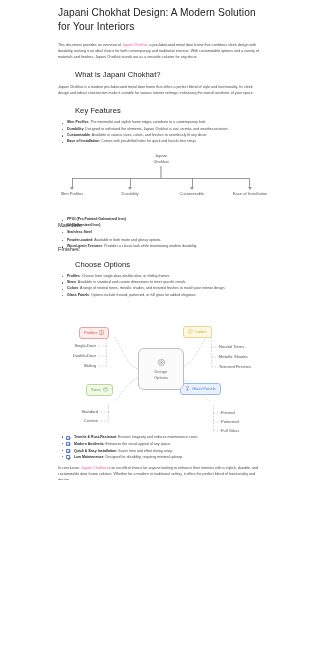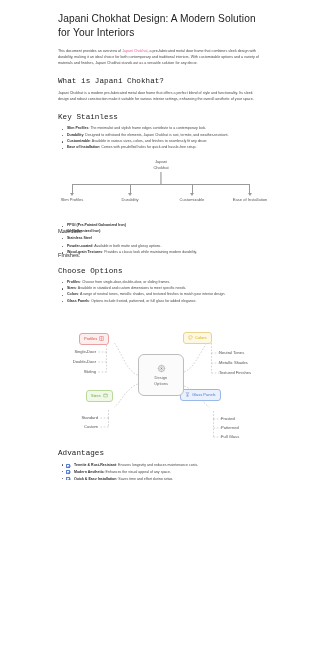--- a/index.html
+++ b/index.html
@@ -3,29 +3,29 @@
 <meta charset="utf-8">
 <style>
   * { margin:0; padding:0; box-sizing:border-box; }
   html,body { width:320px; height:650px; }
   body {
     background:#ffffff;
     font-family:"Liberation Sans", sans-serif;
     color:#3c3c3c;
     -webkit-font-smoothing:antialiased;
   }
-  .page { width:320px; height:480px; padding:12px 56px 8px 58px; overflow:hidden; }
+  .page { width:320px; height:480px; padding:6px 56px 8px 58px; overflow:hidden; }
 
   h1.doc-title {
     font-size:10.2px; line-height:13.5px; font-weight:400;
     color:#222; letter-spacing:0.1px; margin-bottom:9px;
   }
   h2.sec {
     font-size:7.6px; line-height:10px; font-weight:400; color:#222;
-    margin:10px 0 4px 0; letter-spacing:0.05px;font-family:Liberation Mono, monospace;
+    margin:10px 0 4px 17px; letter-spacing:0.05px;
   }
   h3.sub {
     font-size:5.6px; line-height:8px; font-weight:400; color:#333;
     margin:4px 0 2.5px 0;
   }
   p.body {
     font-size:3.65px; line-height:6.1px; color:#4a4a4a; text-align:left;
     margin-bottom:3px;
   }
   a.lnk { color:#e85c9a; text-decoration:none; }
@@ -124,21 +124,21 @@
 
 <div class="page">
 
   <h1 class="doc-title">Japani Chokhat Design: A Modern Solution for Your Interiors</h1>
 
   <p class="body"><span>This document provides an overview of </span><a class="lnk" href="#">Japani Chokhat</a><span>, a pre-fabricated metal door frame that combines sleek design with durability, making it an ideal choice for both contemporary and traditional interiors. With customizable options and a variety of materials and finishes, Japani Chokhat stands out as a versatile solution for any decor.</span></p>
 
   <h2 class="sec">What is Japani Chokhat?</h2>
   <p class="body">Japani Chokhat is a modern pre-fabricated metal door frame that offers a perfect blend of style and functionality. Its sleek design and robust construction make it suitable for various interior settings, enhancing the overall aesthetic of your space.</p>
 
-  <h2 class="sec">Key Stainless</h2>
+  <h2 class="sec">Key Features</h2>
   <ul class="bul">
     <li><b>Slim Profiles</b><span>: The minimalist and stylish frame edges contribute to a contemporary look.</span></li>
     <li><b>Durability</b><span>: Designed to withstand the elements, Japani Chokhat is rust, termite, and weather-resistant.</span></li>
     <li><b>Customizable</b><span>: Available in various sizes, colors, and finishes to seamlessly fit any decor.</span></li>
     <li><b>Ease of Installation</b><span>: Comes with pre-drilled holes for quick and hassle-free setup.</span></li>
   </ul>
 
   <div class="tree">
     <div class="root">
       <div>Japani</div>
@@ -258,21 +258,20 @@
 
     <div class="sub" style="left:161px; top:40px;">Neutral Tones</div>
     <div class="sub" style="left:161px; top:50px;">Metallic Shades</div>
     <div class="sub" style="left:161px; top:60px;">Textured Finishes</div>
 
     <div class="sub" style="left:163px; top:106px;">Frosted</div>
     <div class="sub" style="left:163px; top:115px;">Patterned</div>
     <div class="sub" style="left:163px; top:124px;">Full Glass</div>
   </div>
 
-  <h2 class="sec">Advantages</h2>
   <ul class="chk">
     <li><span class="cbox"></span><b>Termite &amp; Rust-Resistant</b><span>: Ensures longevity and reduces maintenance costs.</span></li>
     <li><span class="cbox"></span><b>Modern Aesthetic</b><span>: Enhances the visual appeal of any space.</span></li>
     <li><span class="cbox"></span><b>Quick &amp; Easy Installation</b><span>: Saves time and effort during setup.</span></li>
     <li><span class="cbox"></span><b>Low Maintenance</b><span>: Designed for durability, requiring minimal upkeep.</span></li>
   </ul>
 
   <p class="concl"><span>In conclusion, </span><a class="lnk" href="#">Japani Chokhat</a><span> is an excellent choice for anyone looking to enhance their interiors with a stylish, durable, and customizable door frame solution. Whether for a modern or traditional setting, it offers the perfect blend of functionality and design.</span></p>
 
 </div>

